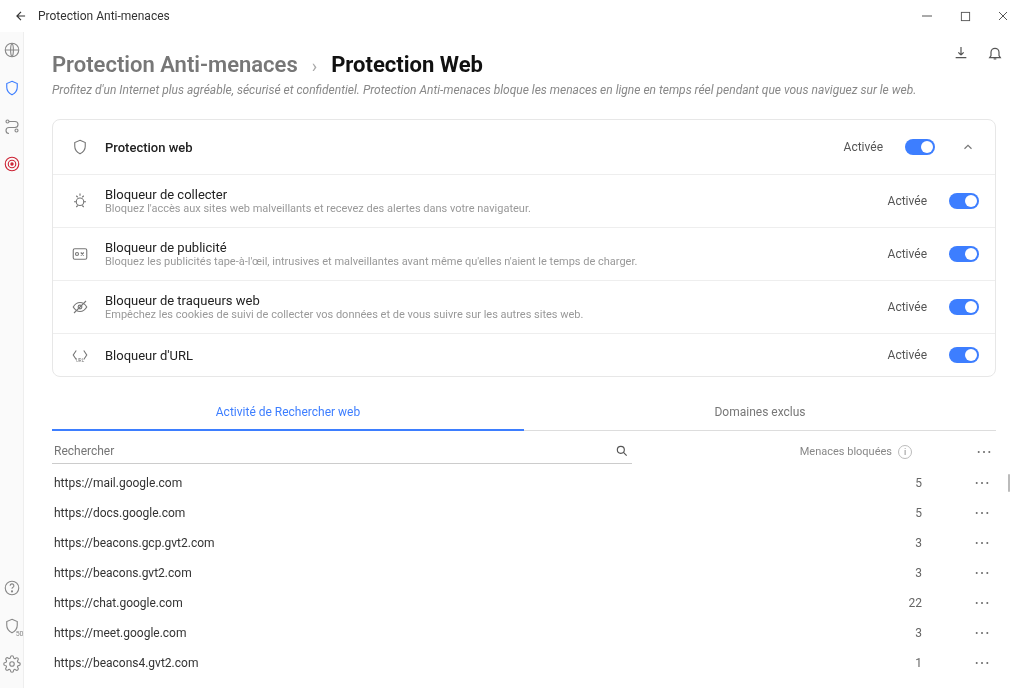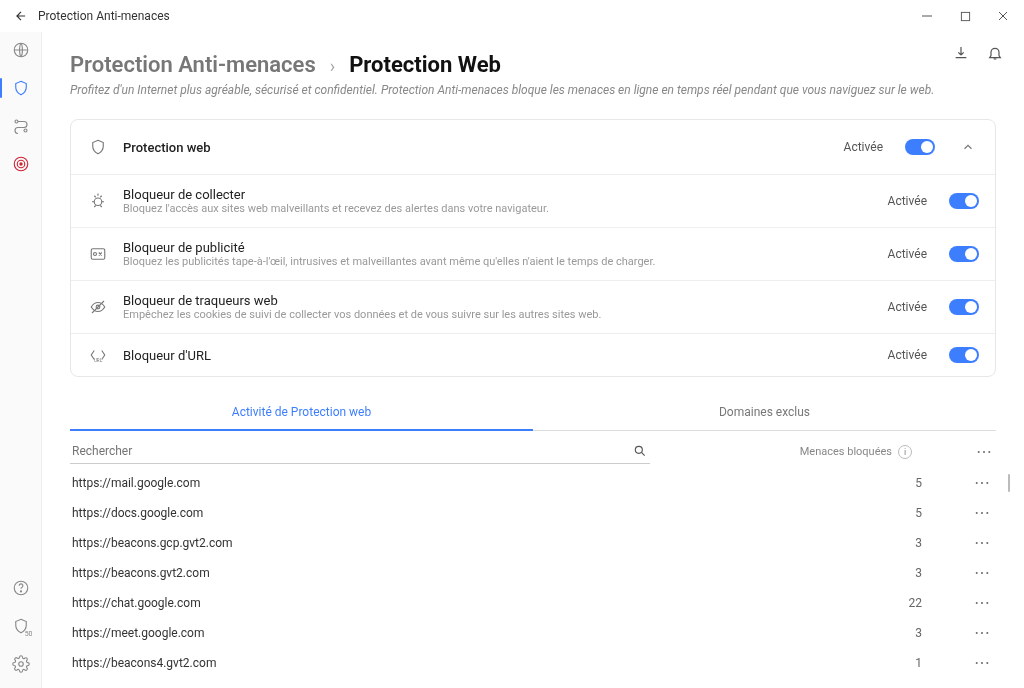--- a/index.html
+++ b/index.html
@@ -6,21 +6,21 @@
   body { background: #fff; width: 1024px; height: 688px; overflow: hidden; display: flex; flex-direction: column; }
 
   
   .titlebar { height: 32px; display: flex; align-items: center; padding: 0 12px; font-size: 12px; color: #333; }
   .titlebar .back { width: 18px; height: 18px; display:flex; align-items:center; justify-content:center; margin-right: 8px; cursor:pointer; }
   .titlebar .winbtns { margin-left: auto; display: flex; gap: 20px; align-items:center; }
   .titlebar .winbtn { width: 18px; height: 18px; display:flex; align-items:center; justify-content:center; cursor:pointer; color:#555; }
 
   
   .layout { flex: 1; display: flex; min-height: 0; }
-  .sidenav { width: 42px; background: #fafafa; border-right: 1px solid #eee; display: flex; flex-direction: column; align-items: center; padding-top: 8px; gap: 18px; }
+  .sidenav { width: 24px; background: #fafafa; border-right: 1px solid #eee; display: flex; flex-direction: column; align-items: center; padding-top: 8px; gap: 18px; }
   .sidenav .icon { width: 20px; height: 20px; display:flex; align-items:center; justify-content:center; color:#888; cursor:pointer; position:relative; }
   .sidenav .active::before { content:""; position:absolute; left:-11px; top:0; bottom:0; width:2px; background:#3d7eff; border-radius:2px;}
   .sidenav .active { color:#3d7eff; }
   .sidenav .bottom { margin-top:auto; margin-bottom:14px; display:flex; flex-direction:column; gap:18px; align-items:center;}
   .sidenav .b50 { font-size:7px; position:absolute; bottom:-2px; right:-2px; color:#888;}
 
   
   .main { flex:1; padding: 12px 28px 0 28px; overflow:auto; position:relative;}
   .topright { position:absolute; top:12px; right:20px; display:flex; gap:16px; color:#555;}
   .topright .ico { width:18px; height:18px; display:flex; align-items:center; justify-content:center; cursor:pointer;}
@@ -242,21 +242,21 @@
           </div>
         <div class="rtexts">
           <div class="rtitle">Bloqueur d'URL</div>
         </div>
         <div class="rstatus">Activée</div>
         <div class="toggle"></div>
       </div>
     </div>
 
     <div class="tabs">
-      <div class="tab active">Activité de Protection web</div>
+      <div class="tab active">Activité de Rechercher web</div>
       <div class="tab">Domaines exclus</div>
     </div>
 
     <div class="searchrow">
       <div class="searchbox">
         <input placeholder="Rechercher" style="">
         <span class="sicon">
             <svg width="14" height="14" viewBox="0 0 24 24" fill="none" stroke="currentColor" stroke-width="2">
               <circle cx="10" cy="10" r="6"></circle>
               <line x1="20" y1="20" x2="14.5" y2="14.5"></line>

